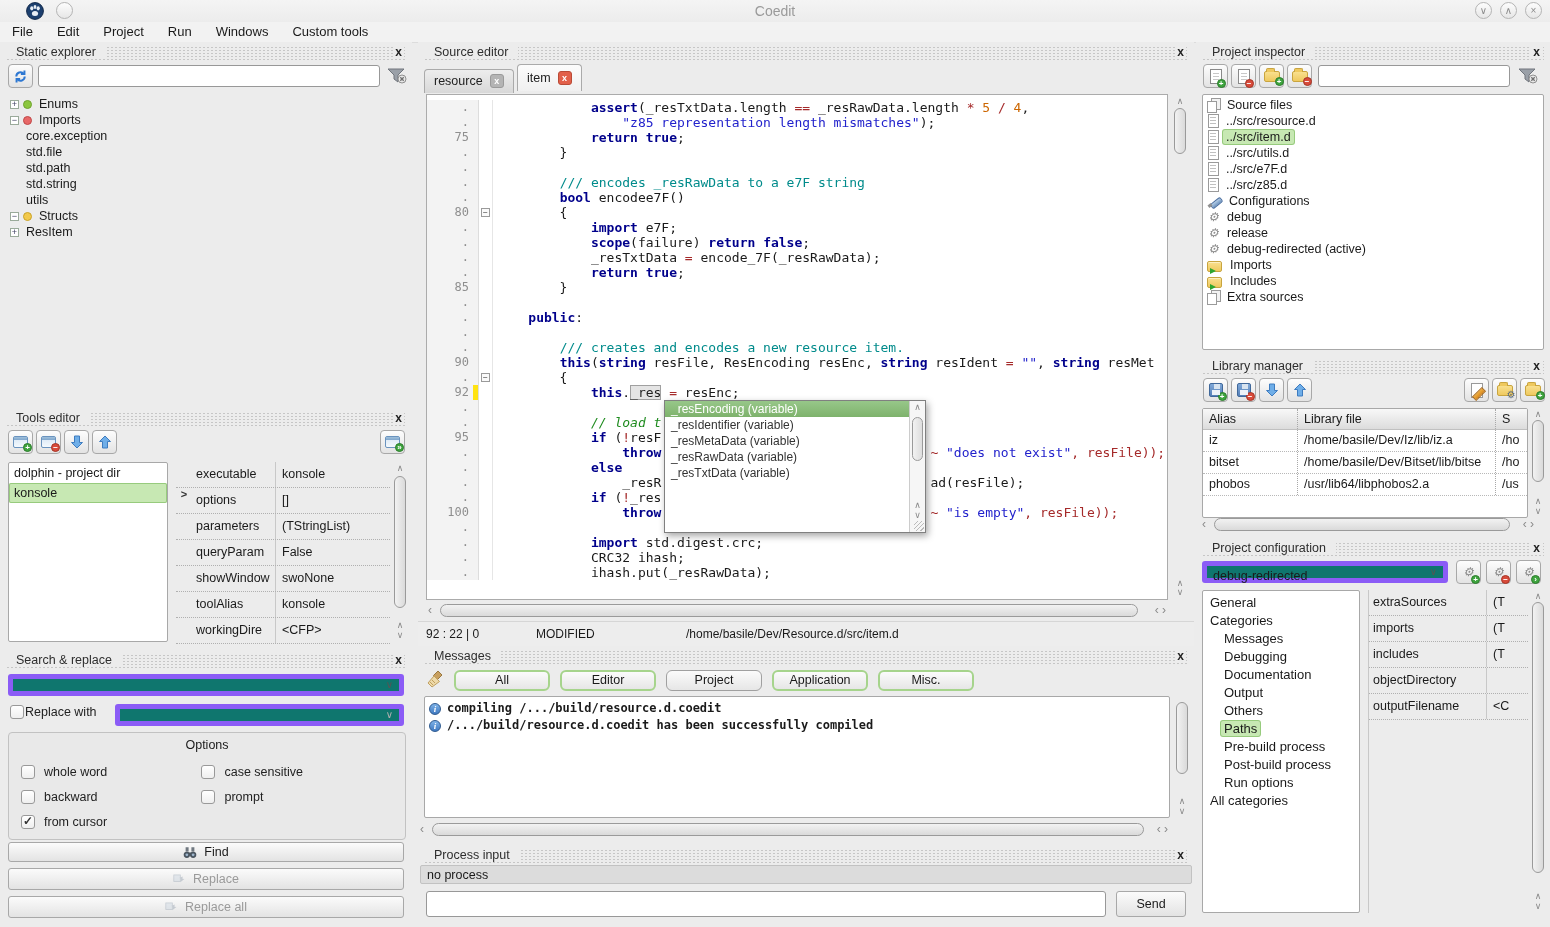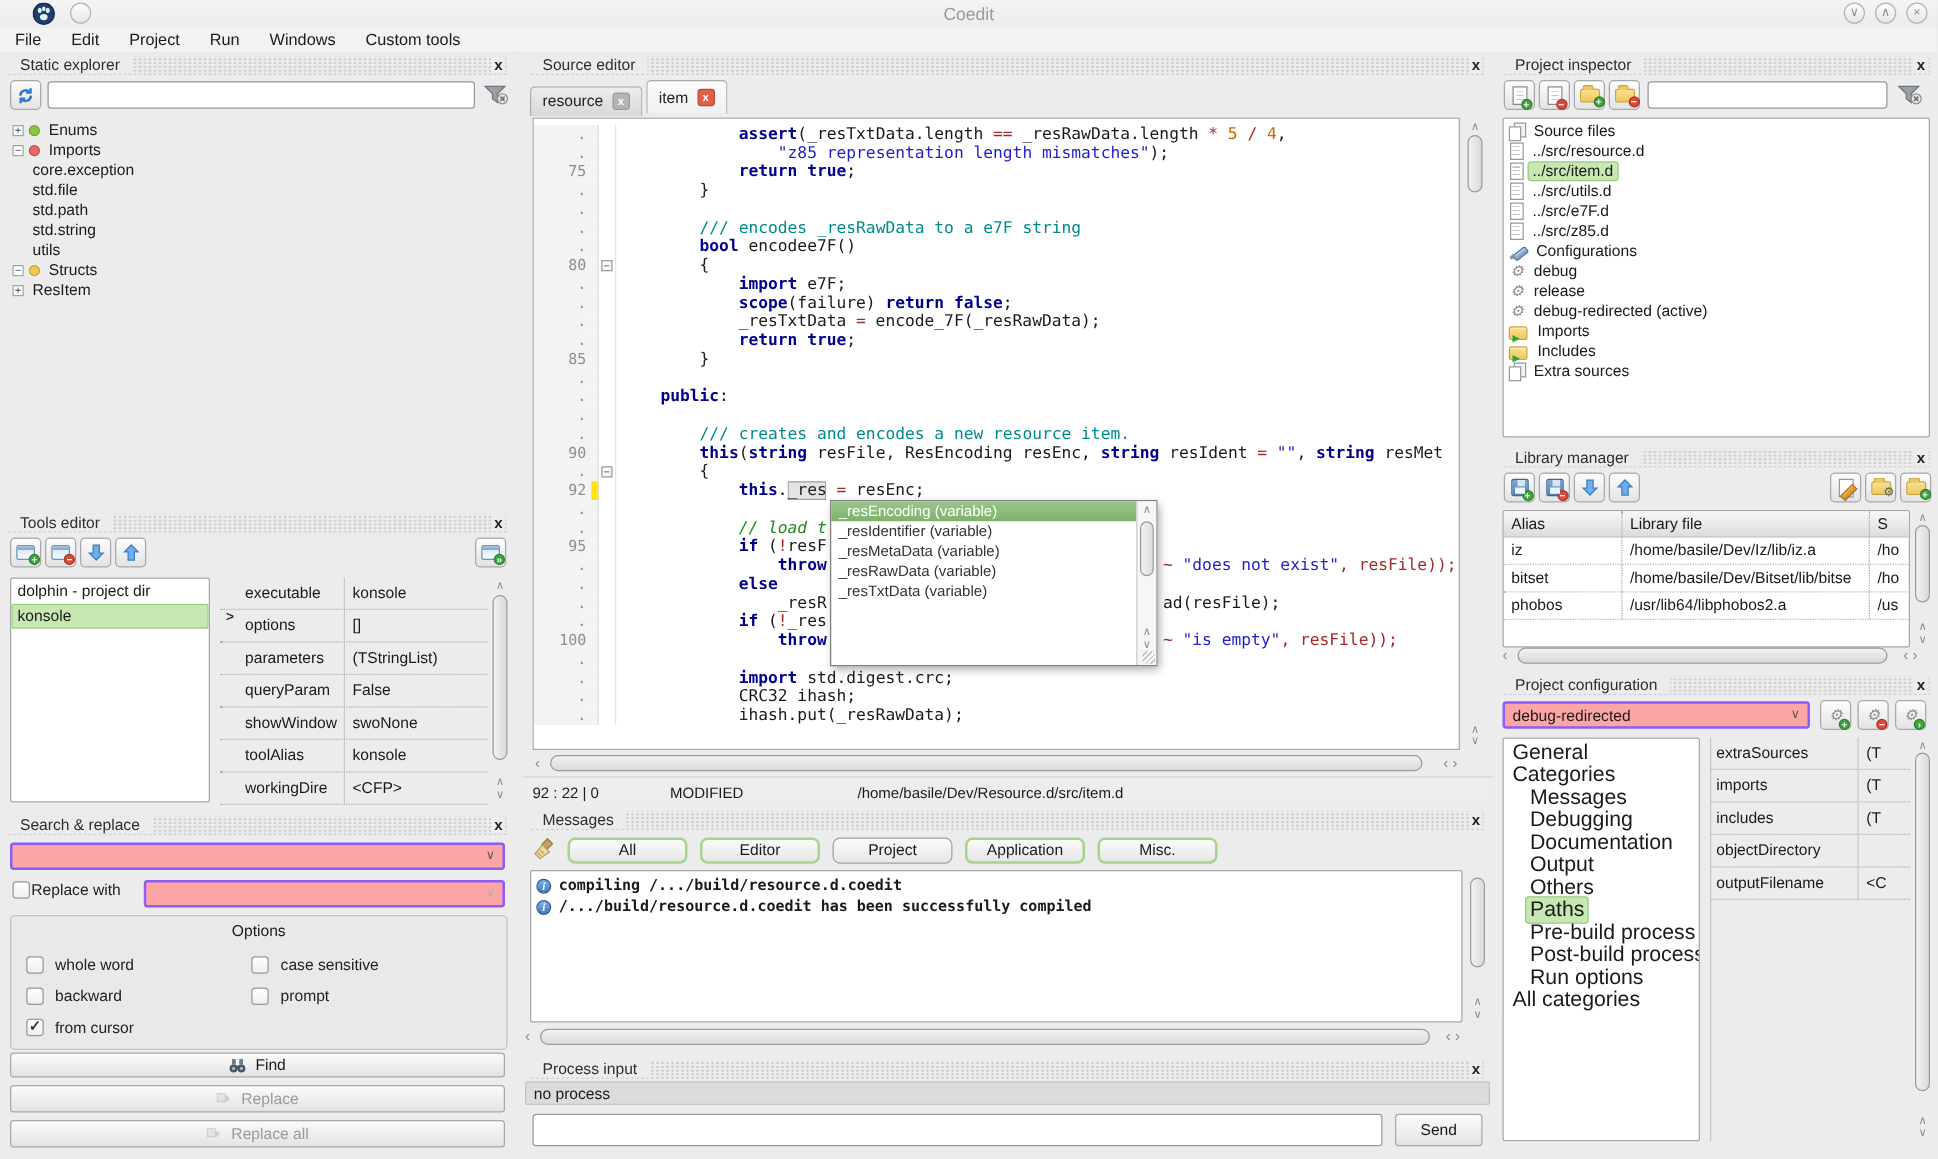--- a/index.html
+++ b/index.html
@@ -16,21 +16,21 @@
   
   .panel{position:absolute;background:#ECECEC}
   .ptitle{position:relative;margin:3px 6px 0;height:15px;text-align:left;
           background-image:radial-gradient(#C6C6C6 0.9px,transparent 1px);background-size:4px 3px;background-position:0 4px}
   .ptitle .lbl{background:#ECECEC;padding:0 10px;color:#2E2E2E;font-size:12.5px;line-height:15px}
   .ptitle .x{position:absolute;right:2px;top:0;font-weight:bold;color:#222;font-size:12px;line-height:14px;background:#ECECEC;padding:0 2px}
   .tbtn{position:absolute;width:25px;height:24px;border:1px solid #A8A8A8;border-radius:4px;
         background:linear-gradient(#FDFDFD,#E3E3E3);display:flex;align-items:center;justify-content:center;box-sizing:border-box}
   .input{position:absolute;background:#FFF;border:1px solid #989898;border-radius:3px;box-sizing:border-box;font-size:12px;padding:2px 5px}
   .white{position:absolute;background:#FFF;border:1px solid #A8A8A8;border-radius:2px;box-sizing:border-box;overflow:hidden}
-  .combo{position:absolute;background:#fca5a5;border:2px solid #8b5cf6;border-radius:3px;box-sizing:border-box}
+  .combo{position:absolute;background:#0f766e;border:5px solid #8b5cf6;border-radius:3px;box-sizing:border-box}
   .combo::after{content:"∨";position:absolute;right:6px;top:50%;transform:translateY(-55%);color:#555;font-size:10px}
   .combo.dim::after{color:#B0B0B0}
   .combo .cv{padding:3px 6px;font-size:12.5px;color:#1A1A1A}
   
   .vsb{position:absolute;width:16px}
   .vsb .th{position:absolute;left:2px;right:2px;border:1px solid #9A9A9A;border-radius:7px;background:linear-gradient(90deg,#F2F2F2,#DADADA)}
   .arr{position:absolute;color:#8A8A8A;font-size:9px;line-height:9px;text-align:center;width:100%}
   .hsb{position:absolute;height:15px}
   .hsb .th{position:absolute;top:1px;bottom:1px;border:1px solid #9A9A9A;border-radius:7px;background:linear-gradient(#F2F2F2,#DADADA)}
   .hsb .harr{position:absolute;top:1px;color:#8A8A8A;font-size:12px;line-height:13px}
@@ -150,21 +150,21 @@
   .pgexp{width:16px;flex:none;text-align:center;color:#333;font-weight:bold;font-size:11px}
   .pgkey{flex:none;overflow:hidden;white-space:nowrap;border-right:1px solid #C8C8C8;height:100%;line-height:25px;padding-left:4px;box-sizing:border-box}
   .pgval{flex:1;overflow:hidden;white-space:nowrap;line-height:25px;padding-left:6px}
   .lmhead{display:flex;background:linear-gradient(#F8F8F8,#DCDCDC);border-bottom:1px solid #C0C0C0;height:20px;line-height:20px;font-size:12.5px;color:#1A1A1A}
   .lmrow{display:flex;height:21px;line-height:21px;border-bottom:1px dotted #B8B8B8;font-size:12.5px;color:#1A1A1A}
   .lmc{overflow:hidden;white-space:nowrap;padding-left:6px;border-right:1px dotted #A8A8A8;box-sizing:border-box;flex:none}
   .toolrow{height:20px;line-height:20px;padding-left:5px;font-size:12.5px;color:#1A1A1A;white-space:nowrap}
   .toolrow[data-sel="1"]{background:#C7E8B3;box-shadow:inset 0 0 0 1px #97CB7D;border-radius:2px}
   .ctree .trow{height:18px;font-size:13px}
   .ctree .trow[data-lvl="1"]{padding-left:18px}
-  .ctree .tlabel{font-size:17px}
+  .ctree .tlabel{font-size:13px}
   .statusline{position:absolute;background:#DCDCDC;border:1px solid #C2C2C2;border-radius:2px;box-sizing:border-box;
         font-size:12.5px;color:#1A1A1A;padding:2px 6px}
 </style>
 </head>
 <body>
 
 <div class="abs winbar">
   <span class="abs" style="left:26px;top:2px">
     <svg width="18" height="18" viewBox="0 0 18 18">
         <circle cx="9" cy="9" r="8.4" fill="#1C3F6E" stroke="#12294A"></circle>

